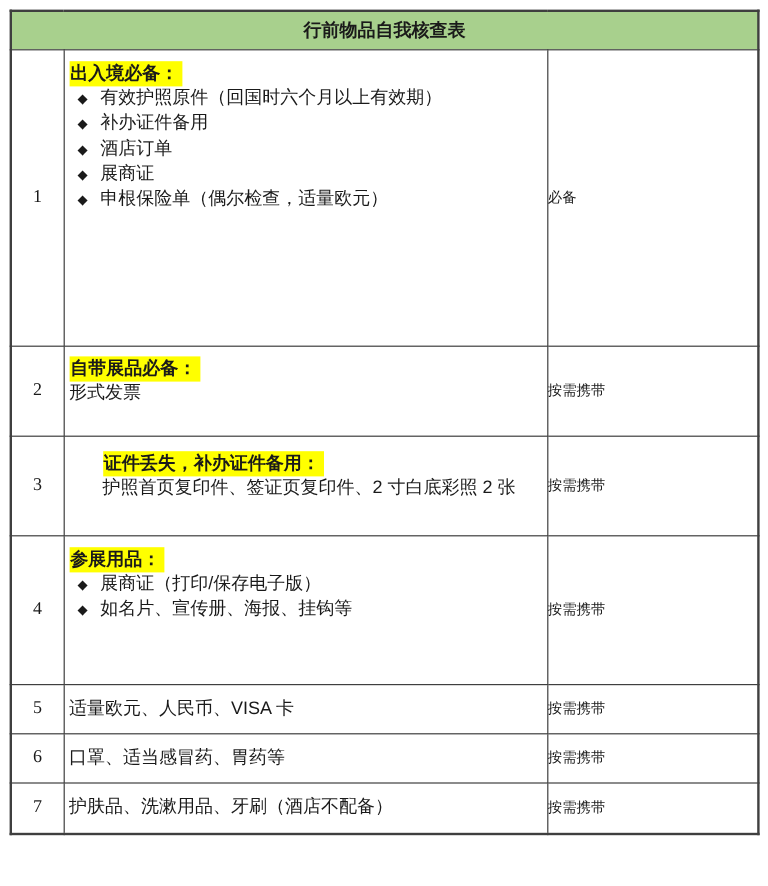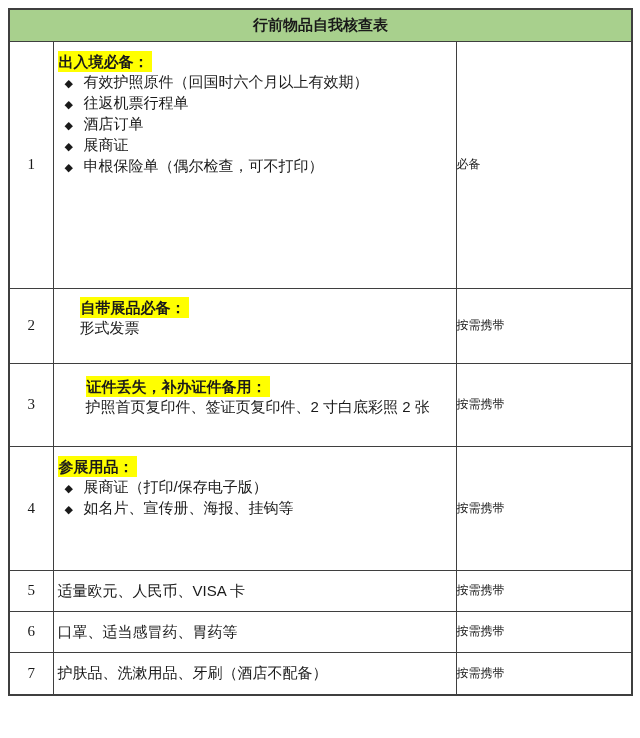--- a/index.html
+++ b/index.html
@@ -85,42 +85,42 @@
           <td class="idx">1</td>
           <td class="item">
             <div class="cell-stack" style="height: 246px; padding-top: 10px; padding-bottom: 10px;">
               <div class="line heading-line"><span class="hl">出入境必备：</span></div>
               <div class="line bullet-line">
                 <span class="diamond">◆</span>
                 <span>有效护照原件（回国时六个月以上有效期）</span>
               </div>
               <div class="line bullet-line">
                 <span class="diamond">◆</span>
-                <span>往返机票行程单</span>
+                <span>补办证件备用</span>
               </div>
               <div class="line bullet-line">
                 <span class="diamond">◆</span>
                 <span>酒店订单</span>
               </div>
               <div class="line bullet-line">
                 <span class="diamond">◆</span>
                 <span>展商证</span>
               </div>
               <div class="line bullet-line">
                 <span class="diamond">◆</span>
-                <span>申根保险单（偶尔检查，可不打印）</span>
+                <span>申根保险单（偶尔检查，适量欧元）</span>
               </div>
             </div>
           </td>
           <td class="check">必备</td>
         </tr>
         <tr>
           <td class="idx">2</td>
           <td class="item">
-            <div class="cell-stack" style="height: 74px; padding-top: 9px; padding-bottom: 9px; margin-left: 22px;">
+            <div class="cell-stack" style="height: 74px; padding-top: 9px; padding-bottom: 9px;">
               <div class="line heading-line"><span class="hl">自带展品必备：</span></div>
               <div class="line">形式发票</div>
             </div>
           </td>
           <td class="check">按需携带</td>
         </tr>
         <tr>
           <td class="idx">3</td>
           <td class="item">
             <div class="cell-stack" style="height: 82px; padding-top: 13px; padding-bottom: 13px; margin-left: 28px;">

